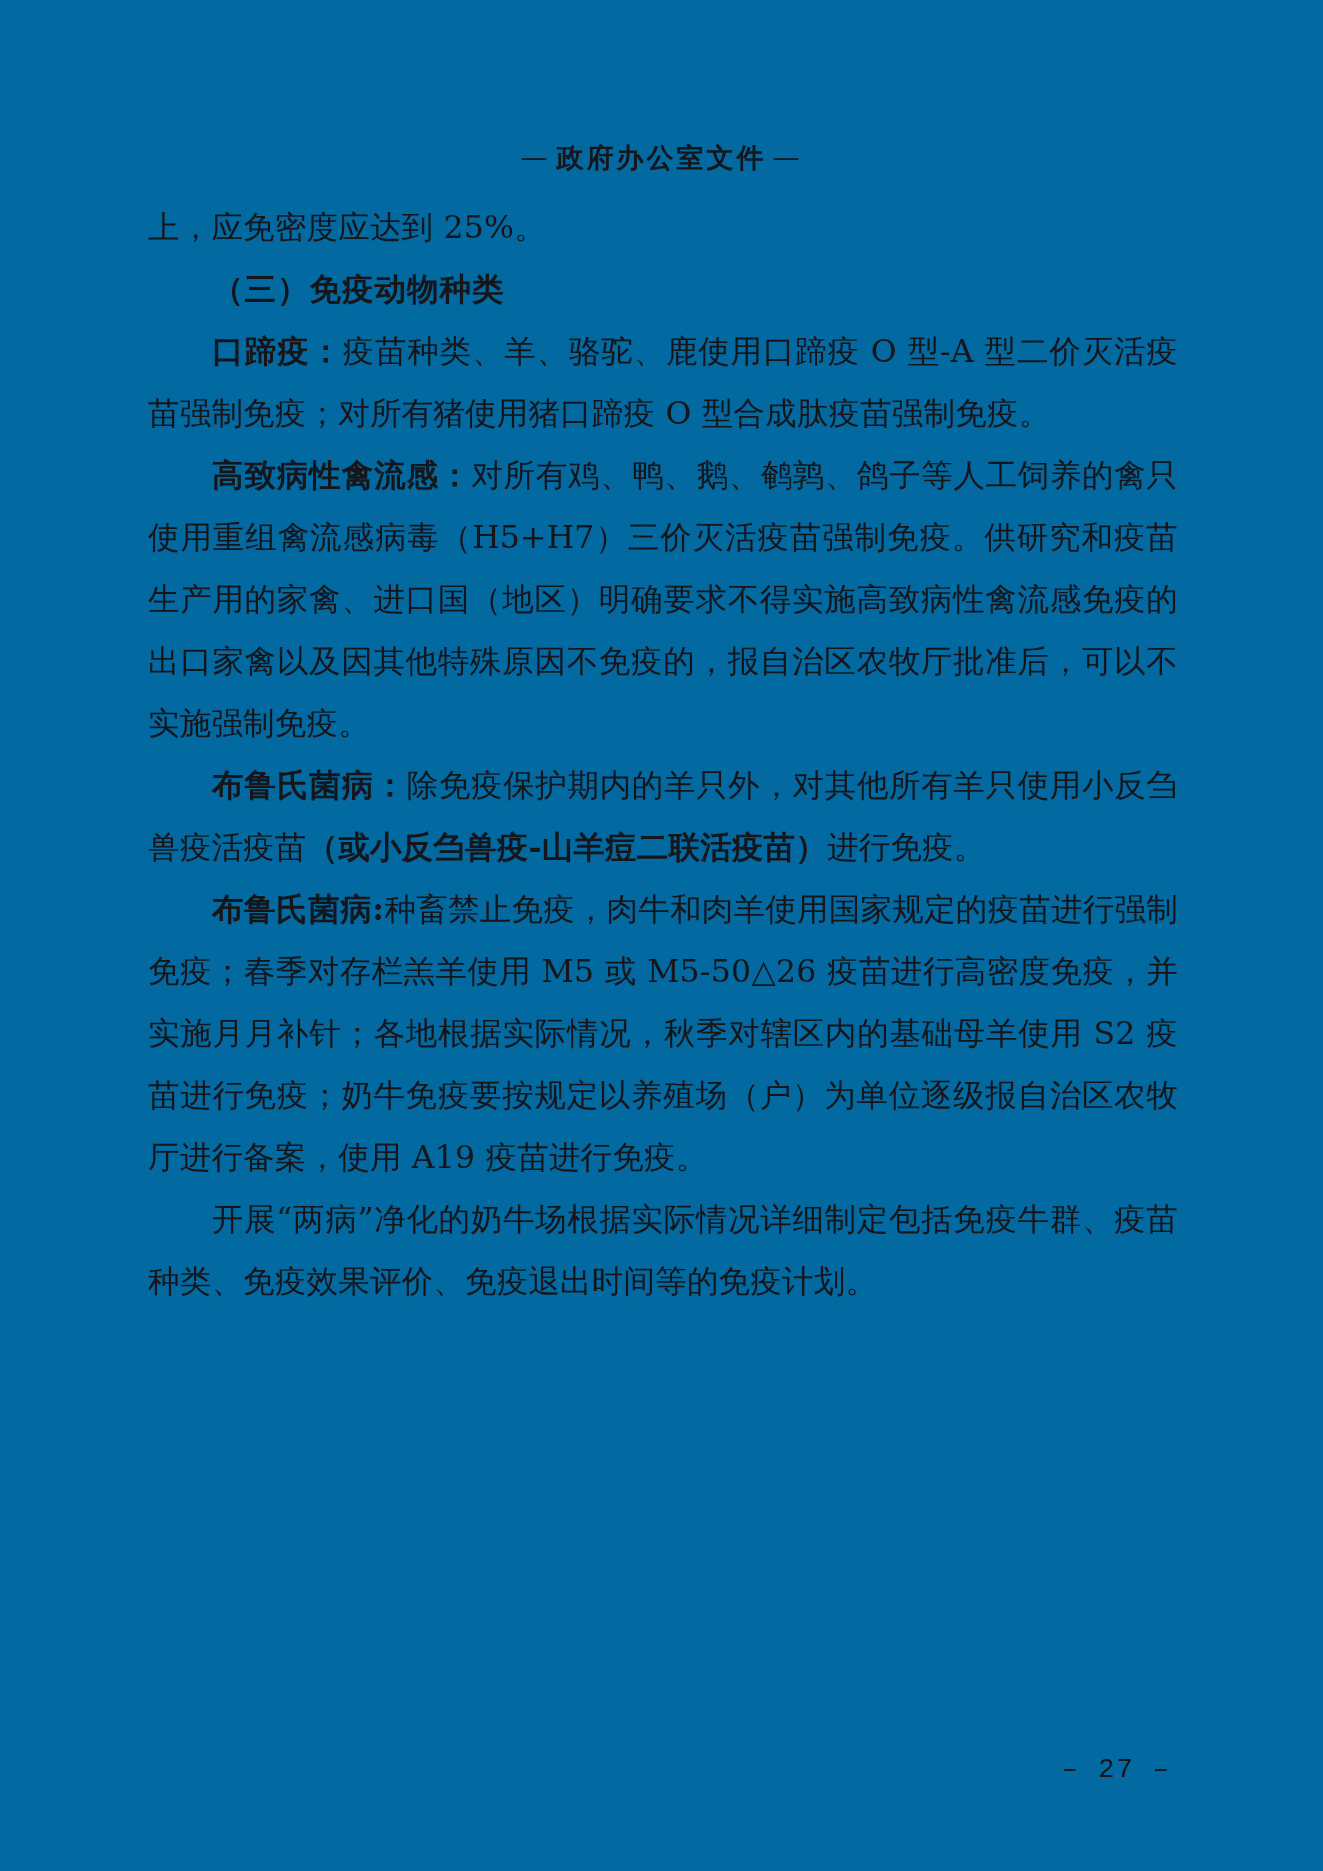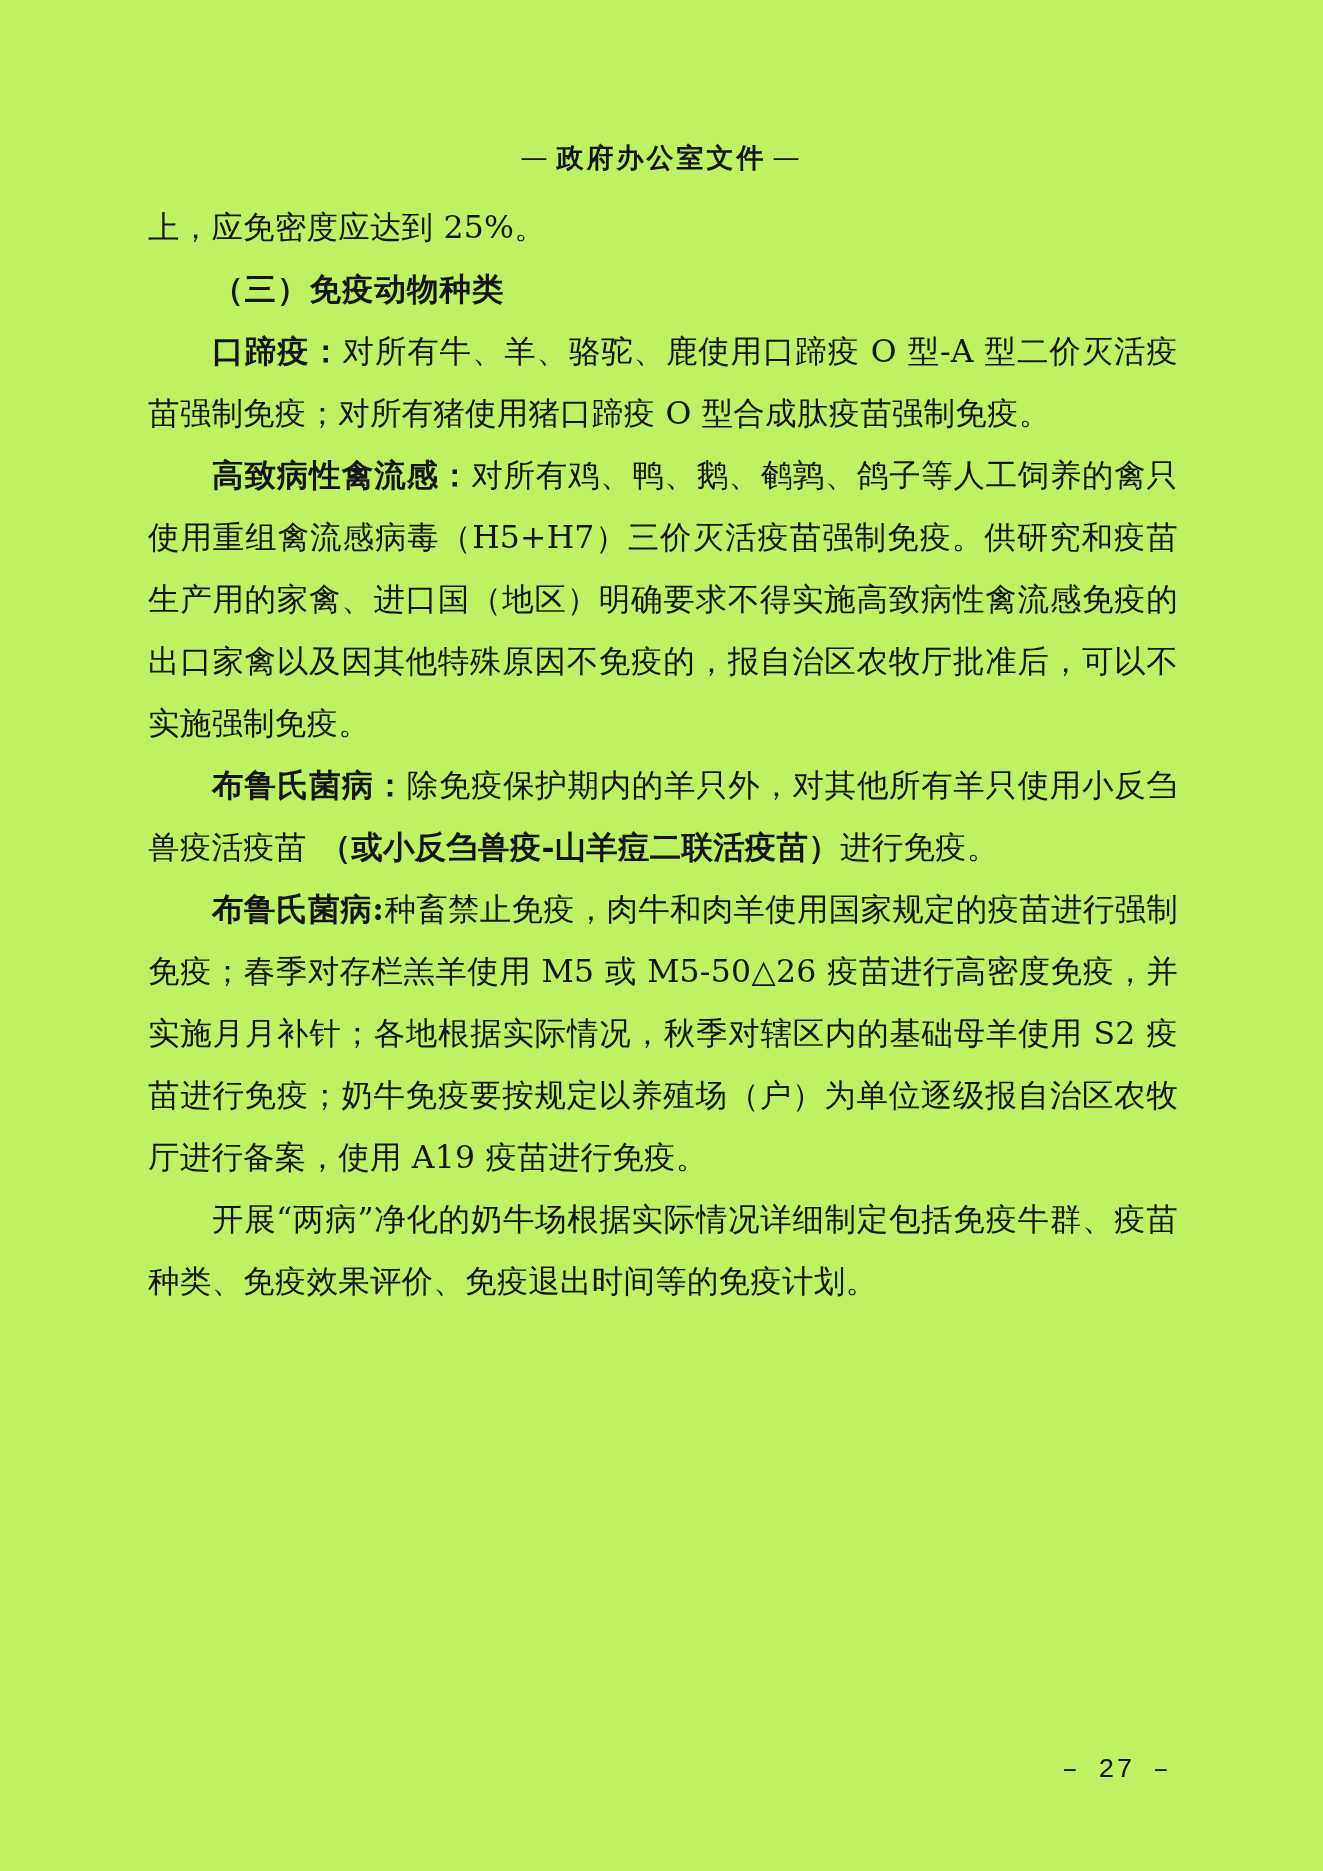--- a/index.html
+++ b/index.html
@@ -13,21 +13,21 @@
     height: 1871px;
     position: relative;
     overflow: hidden;
     font-family: "DejaVu Serif", "Liberation Serif", serif;
     color: #1b1b1f;
   }
 
   .page {
     position: absolute;
     inset: 0;
-    background: #bef264;
+    background: #0369a1;
     padding: 0;
     box-sizing: border-box;
   }
 
   
   .doc-header {
     position: absolute;
     top: 140px;
     left: 0;
     right: 0;
@@ -70,21 +70,20 @@
     font-weight: 700;
     text-indent: 64px;
     letter-spacing: 1px;
   }
   .lead {
     font-weight: 700;
     letter-spacing: 0.5px;
   }
   .emph {
     font-weight: 700;
-    margin-left: 13px;
   }
 
   
   .doc-footer {
     position: absolute;
     bottom: 86px;
     right: 152px;
     font-size: 27px;
     letter-spacing: 2px;
     color: #15151a;
@@ -99,21 +98,21 @@
   <div class="doc-header">
     <span class="dash">—</span><span>政府办公室文件</span><span class="dash">—</span>
   </div>
 
   <div class="body-col">
 
     <p class="para">上，应免密度应达到 25%。</p>
 
     <p class="para heading">（三）免疫动物种类</p>
 
-    <p class="para indent"><span class="lead">口蹄疫：</span><span>对所有牛、羊、骆驼、鹿使用口蹄疫 O 型-A 型二价灭活疫苗强制免疫；对所有猪使用猪口蹄疫 O 型合成肽疫苗强制免疫。</span></p>
+    <p class="para indent"><span class="lead">口蹄疫：</span><span>疫苗种类、羊、骆驼、鹿使用口蹄疫 O 型-A 型二价灭活疫苗强制免疫；对所有猪使用猪口蹄疫 O 型合成肽疫苗强制免疫。</span></p>
 
     <p class="para indent"><span class="lead">高致病性禽流感：</span><span>对所有鸡、鸭、鹅、鹌鹑、鸽子等人工饲养的禽只使用重组禽流感病毒（H5+H7）三价灭活疫苗强制免疫。供研究和疫苗生产用的家禽、进口国（地区）明确要求不得实施高致病性禽流感免疫的出口家禽以及因其他特殊原因不免疫的，报自治区农牧厅批准后，可以不实施强制免疫。</span></p>
 
     <p class="para indent"><span class="lead">布鲁氏菌病：</span><span>除免疫保护期内的羊只外，对其他所有羊只使用小反刍兽疫活疫苗</span><span class="emph">（或小反刍兽疫-山羊痘二联活疫苗）</span><span>进行免疫。</span></p>
 
     <p class="para indent"><span class="lead">布鲁氏菌病:</span><span>种畜禁止免疫，肉牛和肉羊使用国家规定的疫苗进行强制免疫；春季对存栏羔羊使用 M5 或 M5-50△26 疫苗进行高密度免疫，并实施月月补针；各地根据实际情况，秋季对辖区内的基础母羊使用 S2 疫苗进行免疫；奶牛免疫要按规定以养殖场（户）为单位逐级报自治区农牧厅进行备案，使用 A19 疫苗进行免疫。</span></p>
 
     <p class="para indent">开展“两病”净化的奶牛场根据实际情况详细制定包括免疫牛群、疫苗种类、免疫效果评价、免疫退出时间等的免疫计划。</p>
 
 

